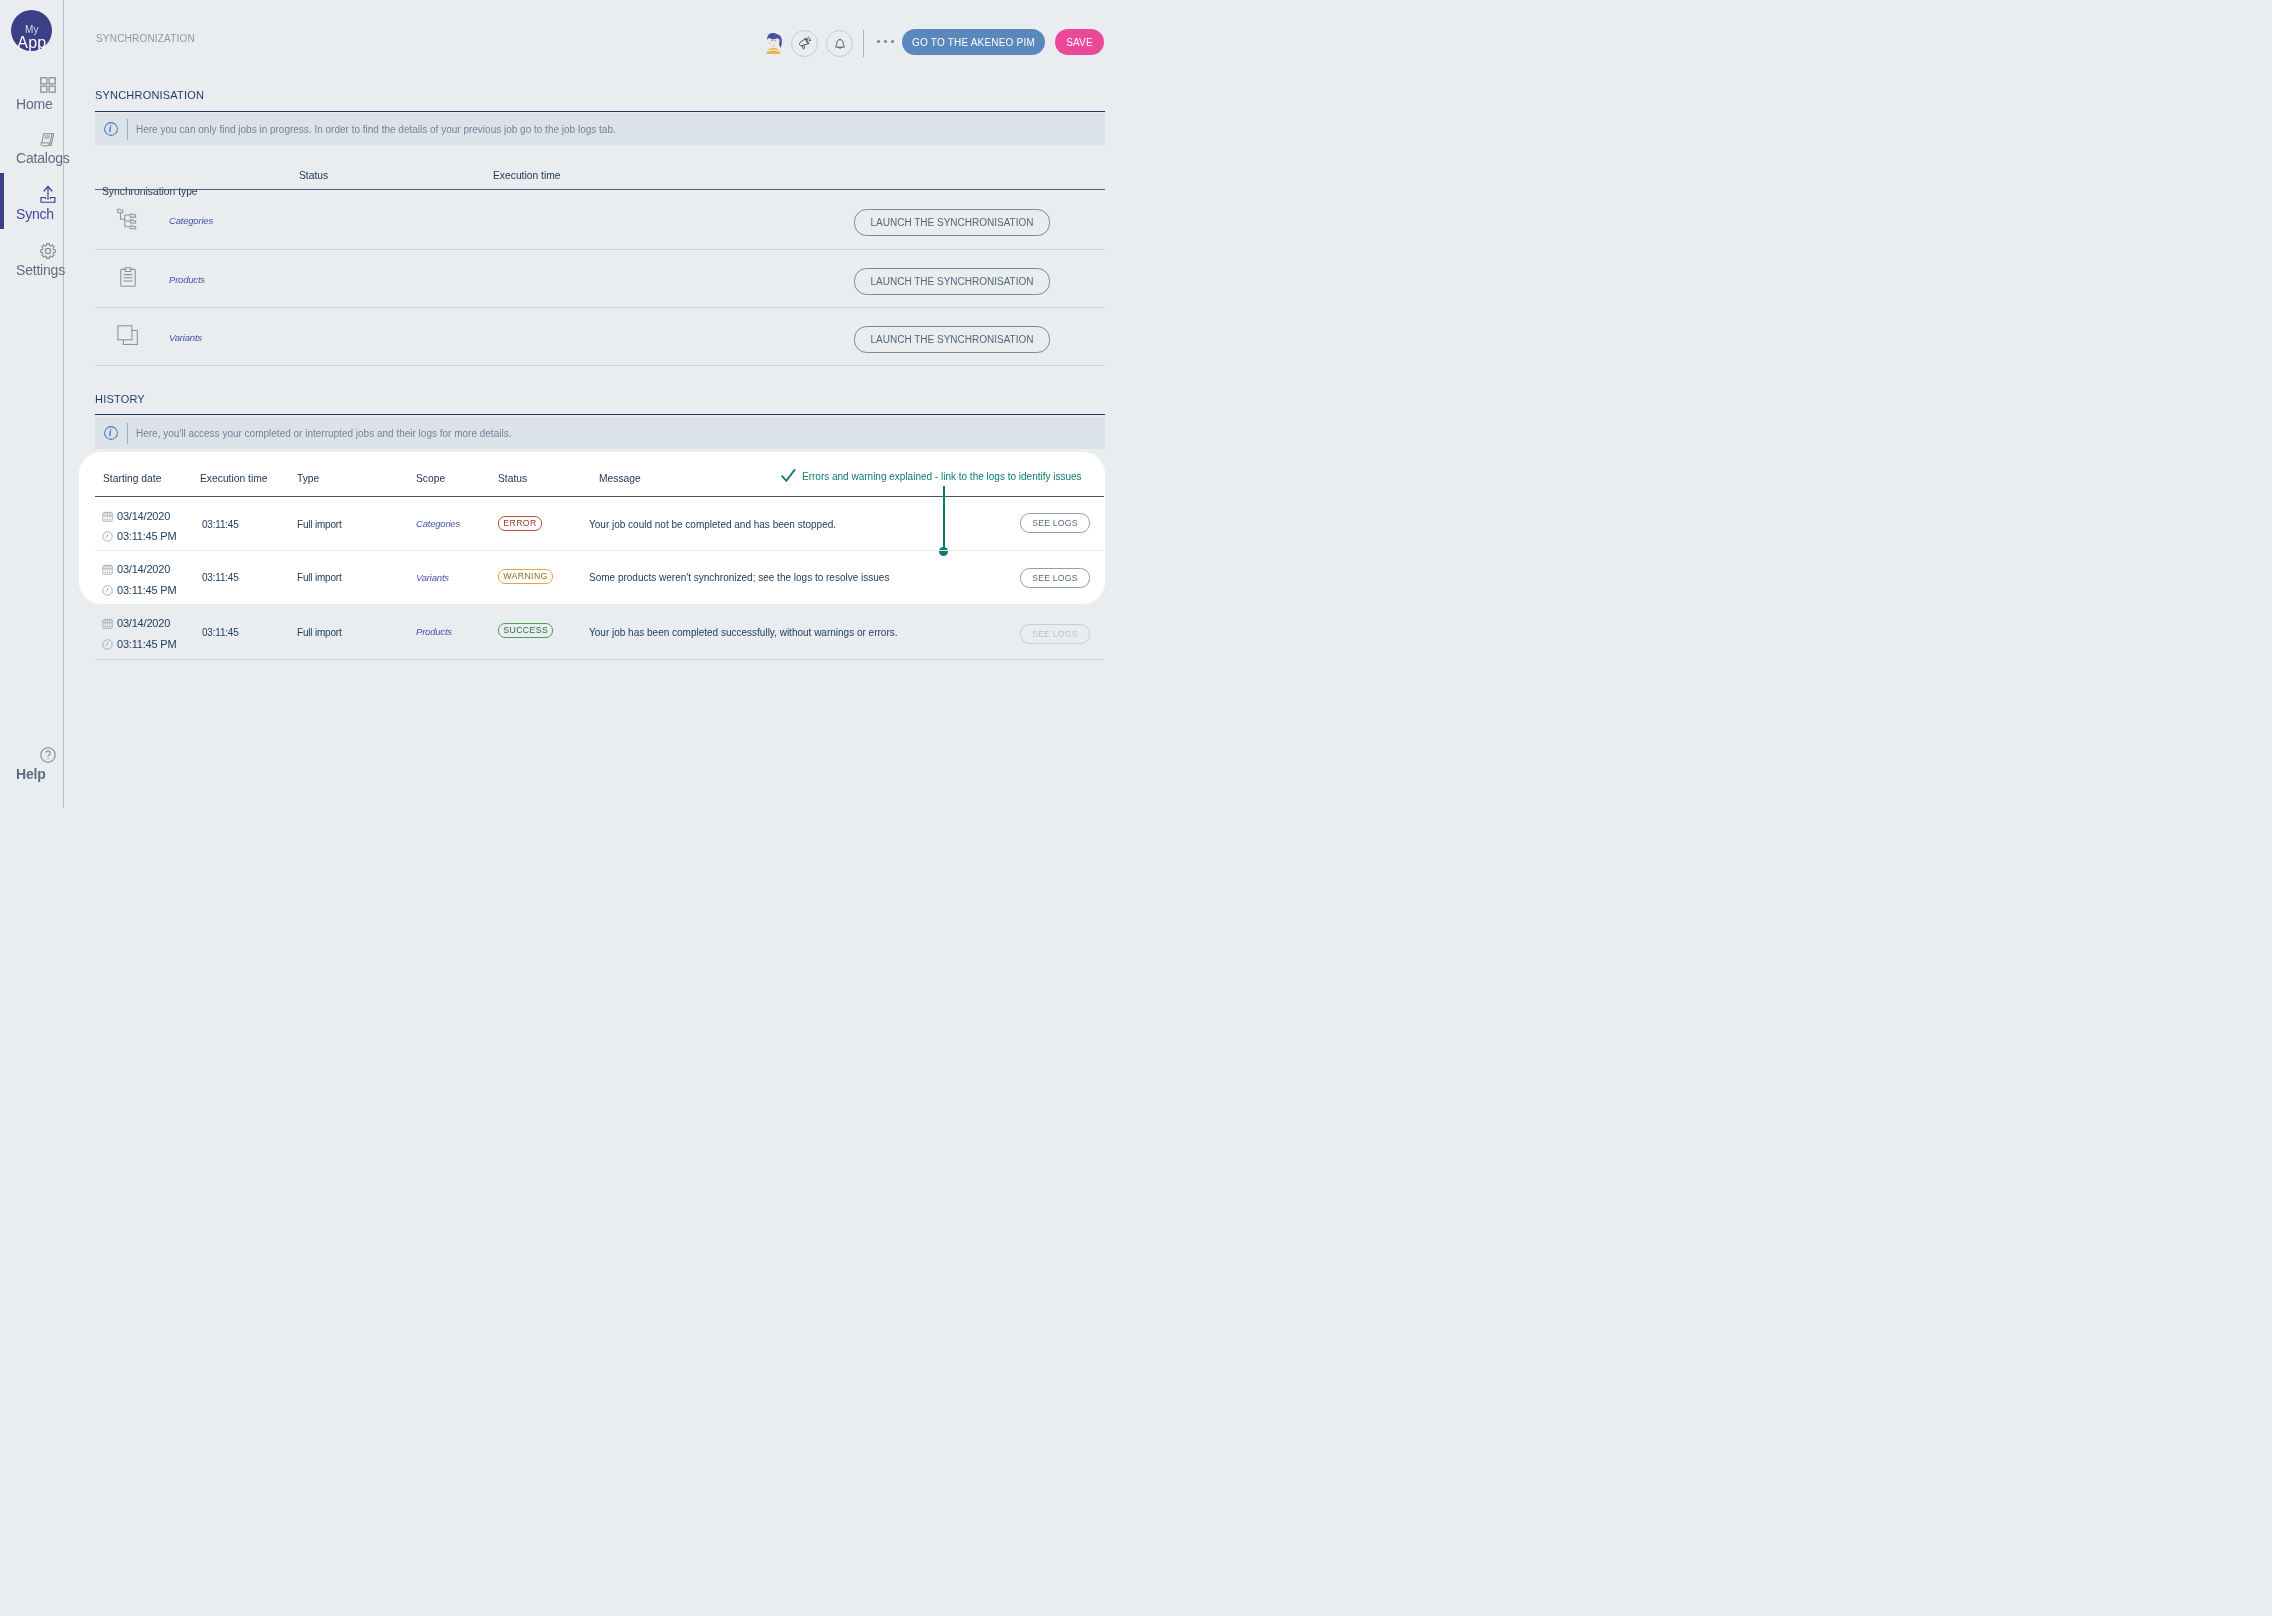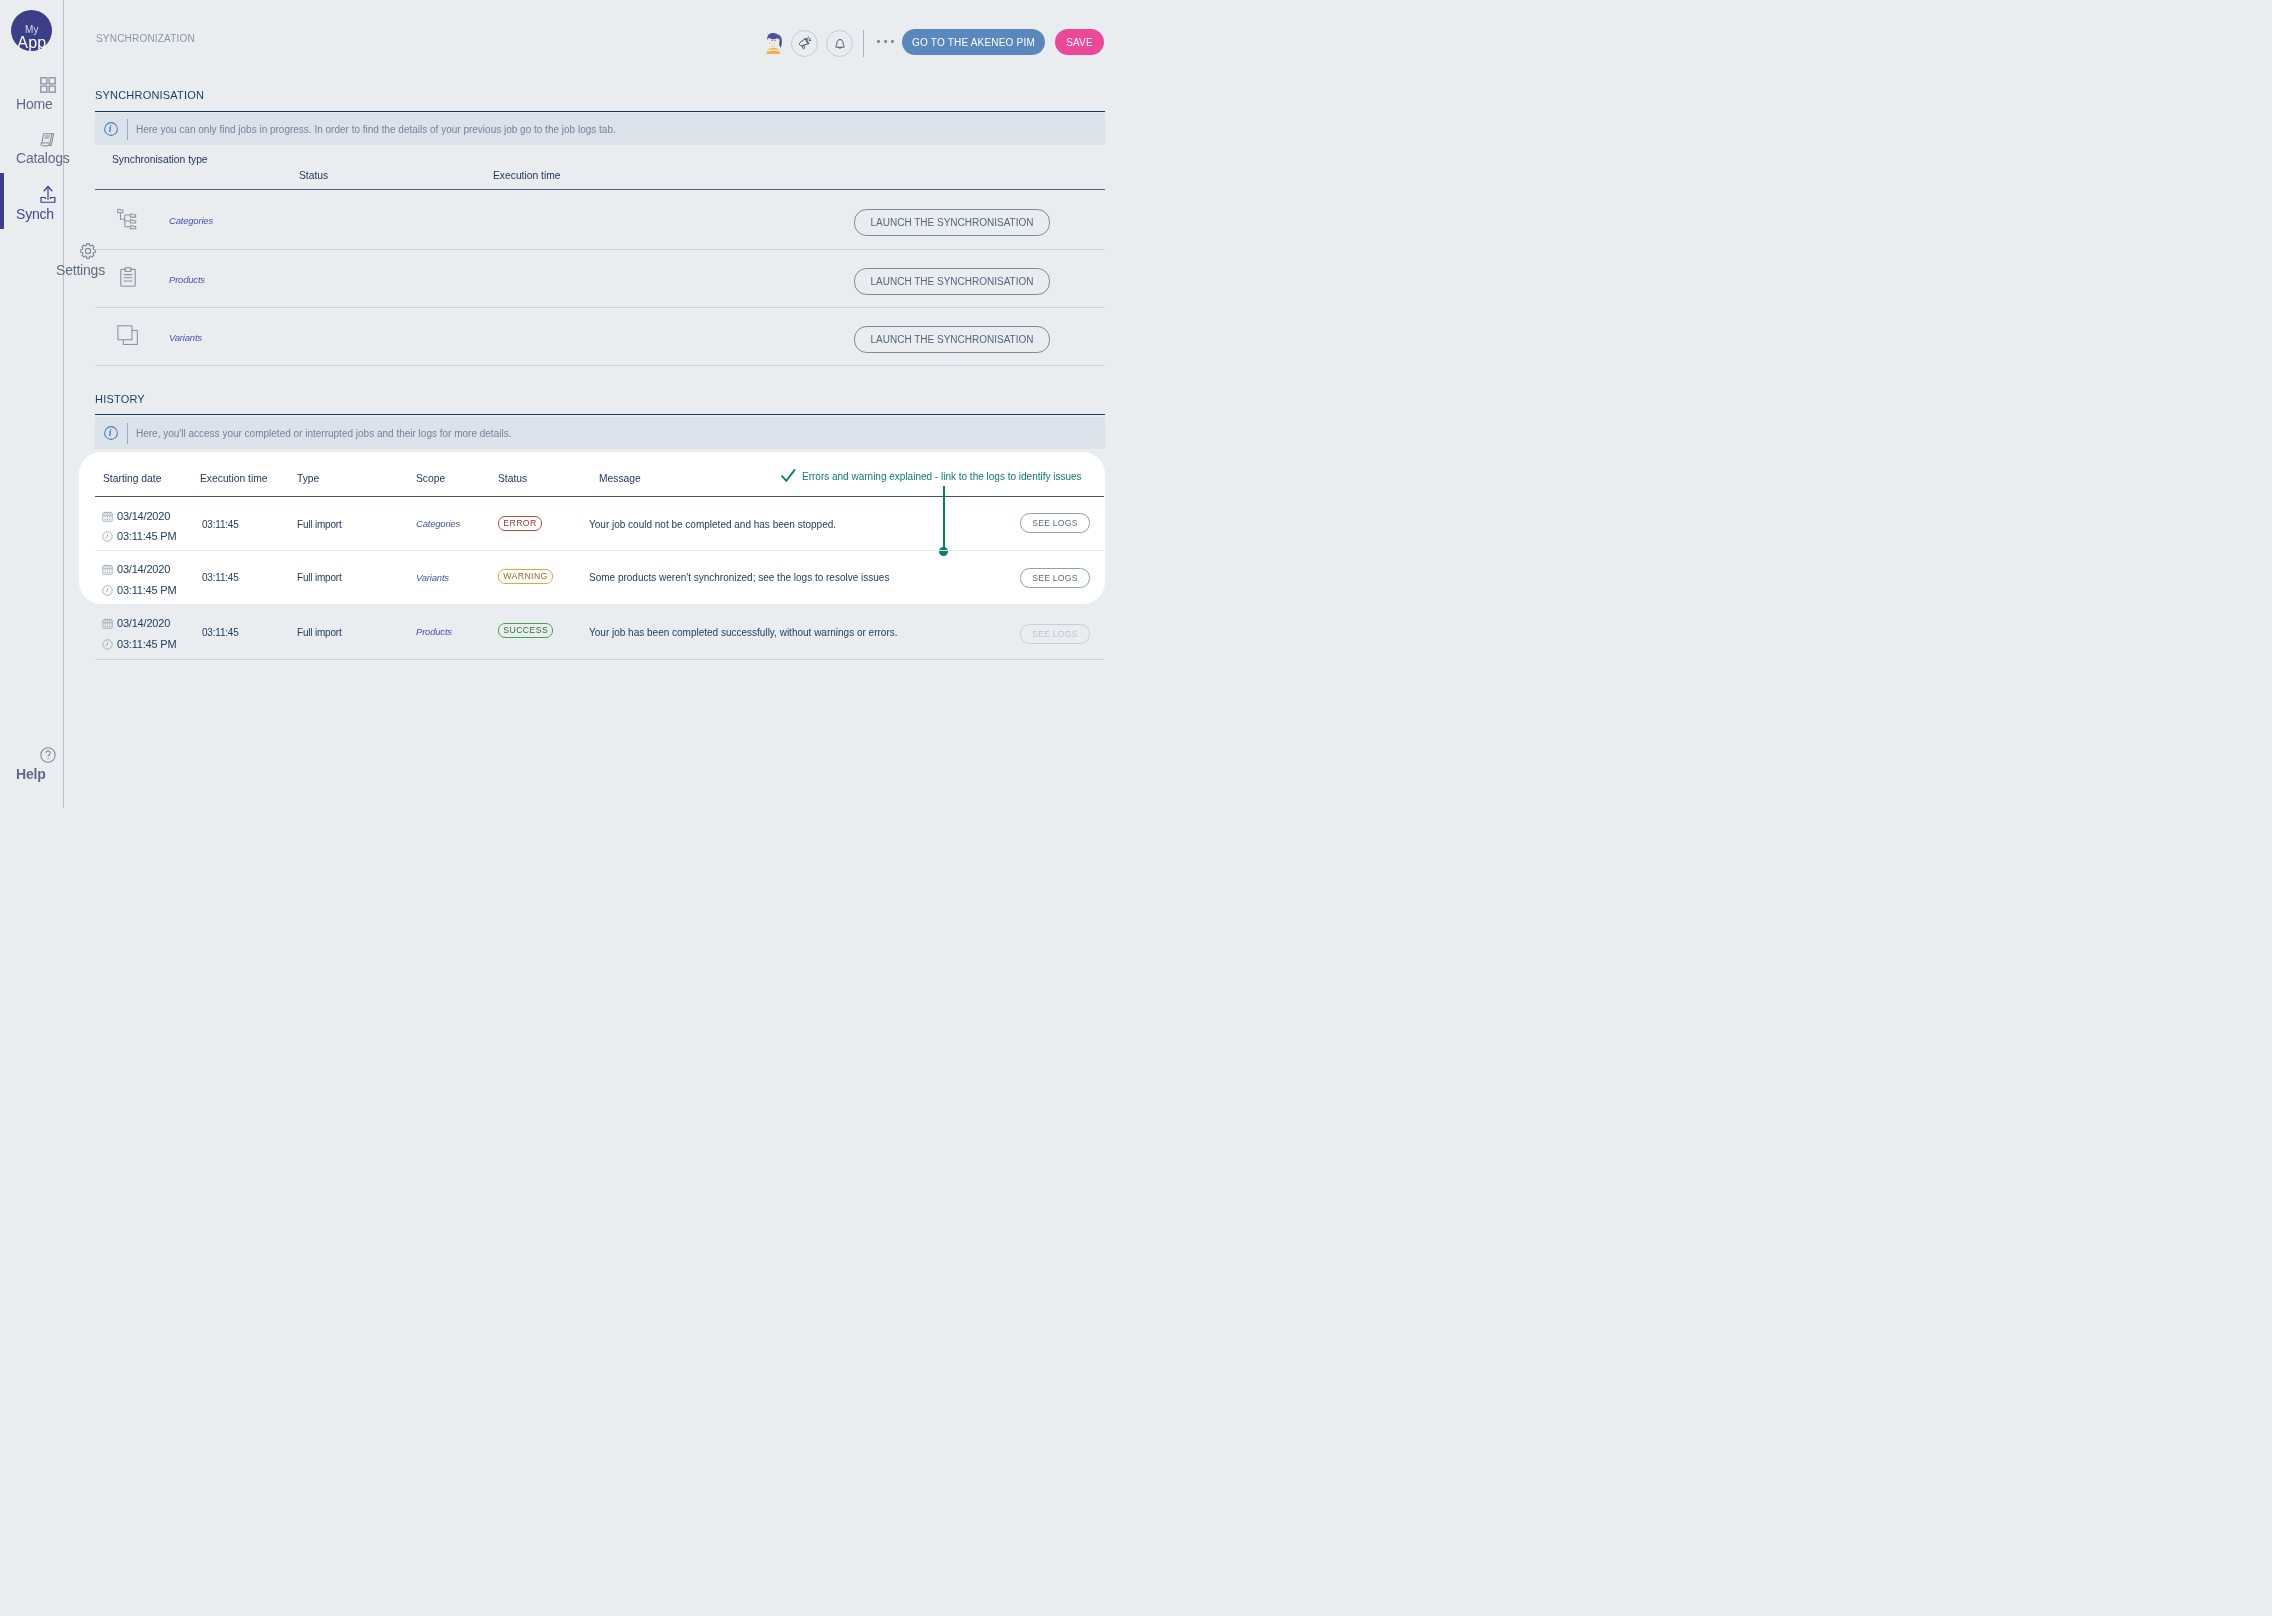--- a/index.html
+++ b/index.html
@@ -83,21 +83,21 @@
 
   <div class="navitem active" style="top:185px;">
     <svg width="16" height="18" viewBox="0 0 20 23" fill="none" stroke="#333f8d" stroke-width="1.5">
       <path d="M6.8 16 H1.1 V22 H18.8 V16 H13.2 V18 M6.8 16 V18"></path>
       <path d="M10 3 V19"></path>
       <path d="M4.6 8 L10 1.9 L15.4 8"></path>
     </svg>
     <span class="lbl">Synch</span>
   </div>
 
-  <div class="navitem" style="top:243px;margin-left:40px;">
+  <div class="navitem" style="top:243px;">
     <svg width="16" height="16" viewBox="0 0 20 20" fill="none" stroke="#7f8b9a" stroke-width="1.4" stroke-linejoin="miter">
       <path d="M16.95 11.86 L19.16 11.61 L19.16 8.39 L16.95 8.14 L16.24 6.40 L17.62 4.67 L15.33 2.38 L13.60 3.76 L11.86 3.05 L11.61 0.84 L8.39 0.84 L8.14 3.05 L6.40 3.76 L4.67 2.38 L2.38 4.67 L3.76 6.40 L3.05 8.14 L0.84 8.39 L0.84 11.61 L3.05 11.86 L3.76 13.60 L2.38 15.33 L4.67 17.62 L6.40 16.24 L8.14 16.95 L8.39 19.16 L11.61 19.16 L11.86 16.95 L13.60 16.24 L15.33 17.62 L17.62 15.33 L16.24 13.60 Z"></path>
       <circle cx="10" cy="10" r="3.3"></circle>
     </svg>
     <span class="lbl">Settings</span>
   </div>
 
   <div class="navitem" style="top:747px;font-weight:bold;">
     <svg width="16" height="16" viewBox="0 0 20 20" fill="none" stroke="#7f8b9a" stroke-width="1.4">
       <circle cx="10" cy="10" r="9"></circle>
@@ -151,21 +151,21 @@
   <div class="sectitle" style="top:89px;">SYNCHRONISATION</div>
   <div class="darkline" style="top:111px;"></div>
   <div class="infobar" style="top:113px;">
     <svg class="ic" width="14" height="14" viewBox="0 0 18 18">
       <circle cx="9" cy="9" r="8.2" fill="none" stroke="#4a7ab5" stroke-width="1.3"></circle>
       <text x="8" y="13" font-family="Liberation Serif,serif" font-style="italic" font-weight="bold" font-size="12.5" fill="#4a7ab5" text-anchor="middle">i</text>
     </svg>
     <span class="sep"></span>
     <span class="txt">Here you can only find jobs in progress. In order to find the details of your previous job go to the job logs tab.</span>
   </div>
-  <div class="th" style="left:102px;top:154px;margin-left:10px;">Synchronisation type</div>
+  <div class="th" style="left:102px;top:186px;">Synchronisation type</div>
   <div class="th" style="left:299px;top:170px;">Status</div>
   <div class="th" style="left:493px;top:170px;">Execution time</div>
   <div class="darkline" style="top:189px;background:#4d627b;"></div>
 
   <div class="abs" style="left:117px;top:208px;">
     <svg width="20" height="22" viewBox="0 0 25 28" fill="none" stroke="#8894a3" stroke-width="1.3" stroke-linejoin="round">
       <path d="M0.65 6 V1.6 H3.3 L4.2 2.6 H7.3 V6 Z"></path>
       <path d="M4.2 6 V14.3 H9.7 M9.7 8.9 V23.8"></path>
       <path d="M9.7 8.9 H16.2 M9.7 16.4 H16.2 M9.7 23.8 H16.2"></path>
       <path d="M16.7 11.6 V7.6 H19.3 L20.2 8.6 H23.6 V11.6 Z"></path>

